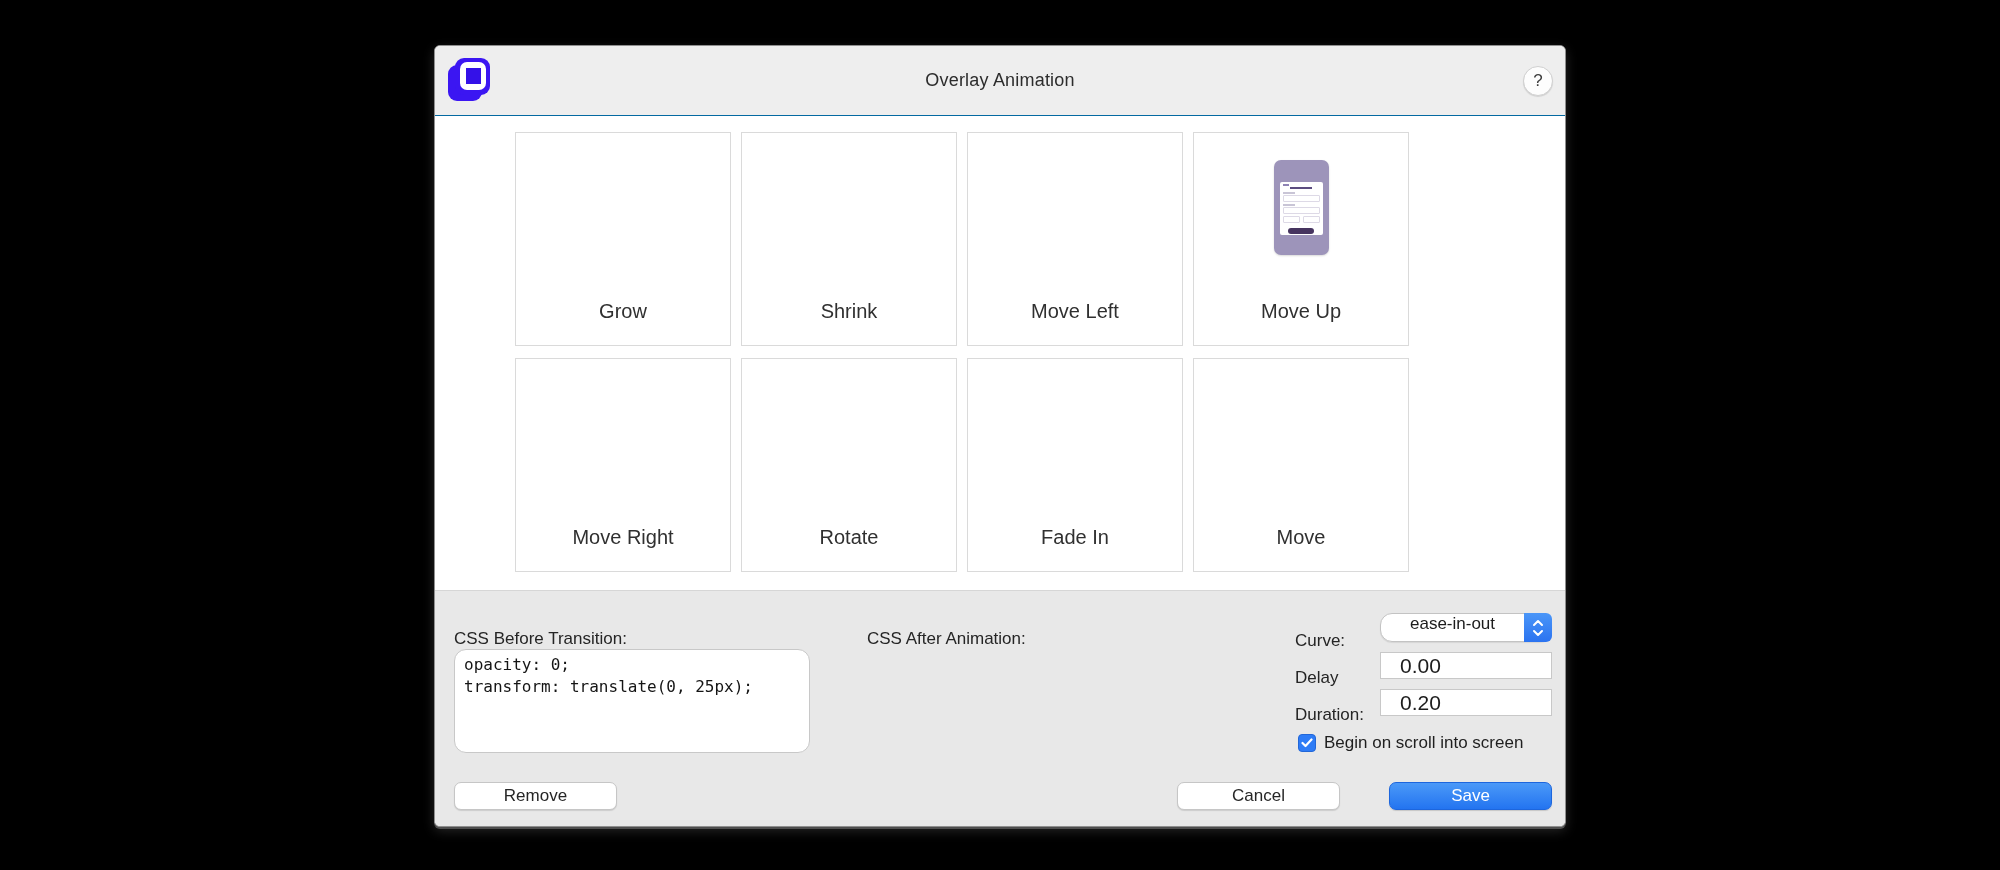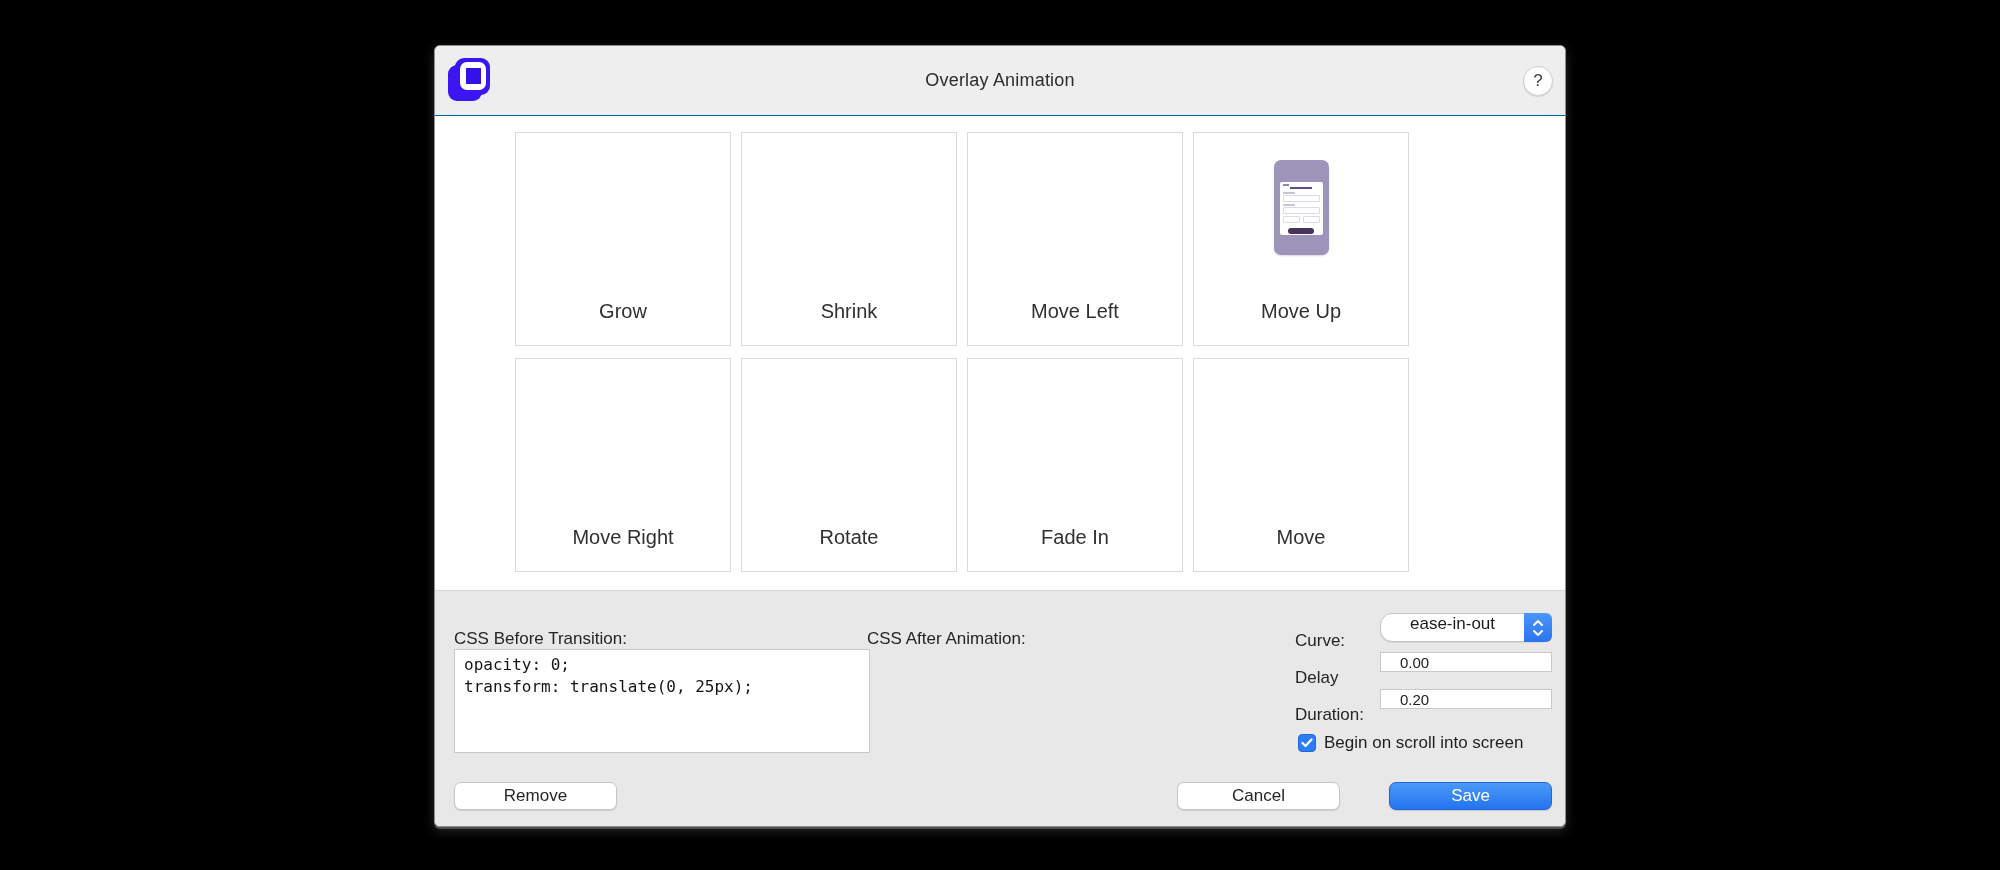--- a/index.html
+++ b/index.html
@@ -59,27 +59,27 @@
   .p-row{display:flex;gap:3px;}
   .p-row .p-input{flex:1;}
   .p-btn{width:26px;height:6px;background:#46345f;border-radius:3px;margin:3px auto 0;}
   
   .panel{
     flex:0 0 235px;background:#e8e8e8;border-top:1px solid #d6d6d6;
     border-radius:0 0 5px 5px;position:relative;font-size:17px;color:#252525;
   }
   .plabel{position:absolute;white-space:nowrap;margin-top:12px;}
   .css-box{
-    position:absolute;width:416px;height:104px;background:#fff;border:1px solid #c8c8c8;
+    position:absolute;width:356px;height:104px;background:#fff;border:1px solid #c8c8c8;
     font-family:"DejaVu Sans Mono",monospace;font-size:16px;line-height:1.35;color:#151515;
-    padding:4px 9px;box-sizing:border-box;resize:none;outline:none;border-radius:0;
+    padding:4px 9px;box-sizing:border-box;resize:none;outline:none;border-radius:12px;
   }
   .field{
-    position:absolute;width:172px;height:20px;background:#fff;border:1px solid #c8c8c8;
-    border-radius:0;font-size:15px;color:#1c1c1c;box-sizing:border-box;
+    position:absolute;width:172px;height:27px;background:#fff;border:1px solid #c8c8c8;
+    border-radius:0;font-size:21px;color:#1c1c1c;box-sizing:border-box;
     padding:0 8px 0 19px;outline:none;font-family:"Liberation Sans",sans-serif;
   }
   .select{
     position:absolute;width:172px;height:29px;background:#fff;border:1px solid #c3c3c3;
     border-radius:12px;box-sizing:border-box;display:flex;align-items:flex-start;
     box-shadow:0 1px 1px rgba(0,0,0,.08);cursor:default;
   }
   .select-value{flex:1;text-align:center;font-size:17px;color:#1c1c1c;padding-right:27px;}
   .stepper{
     position:absolute;right:-1px;top:-1px;bottom:-1px;width:28px;

